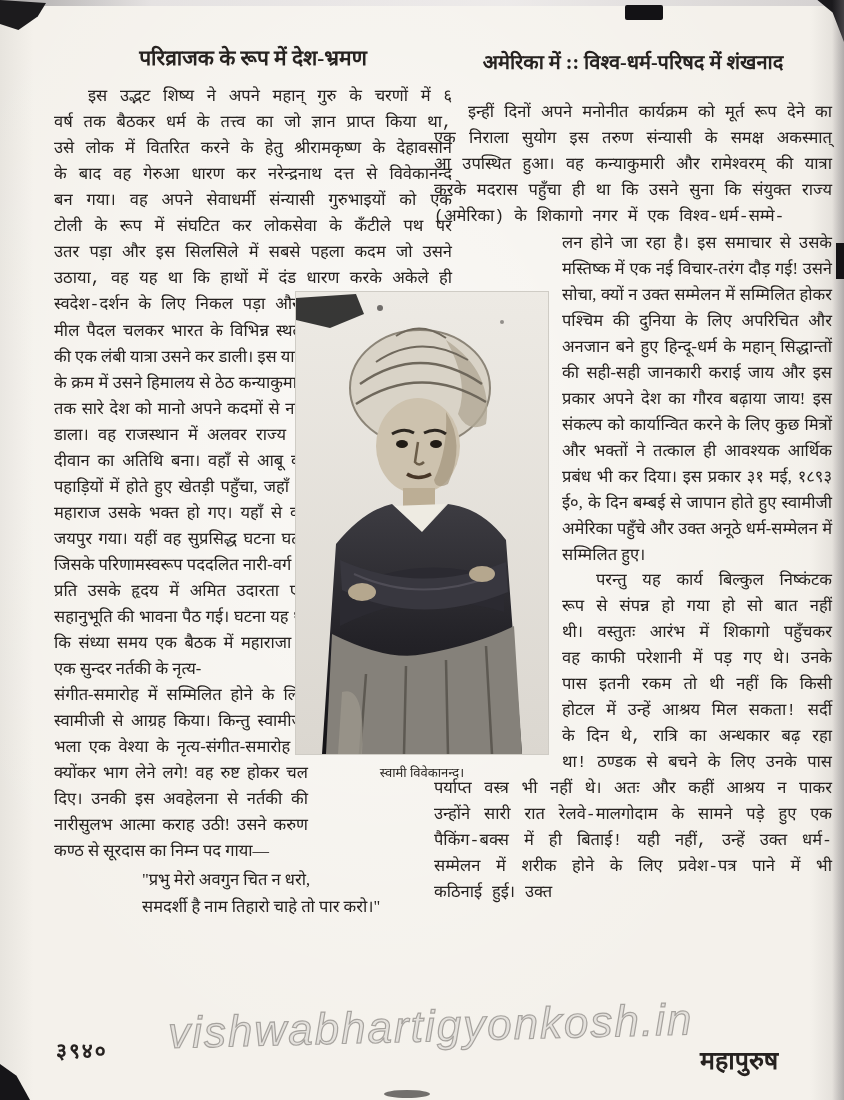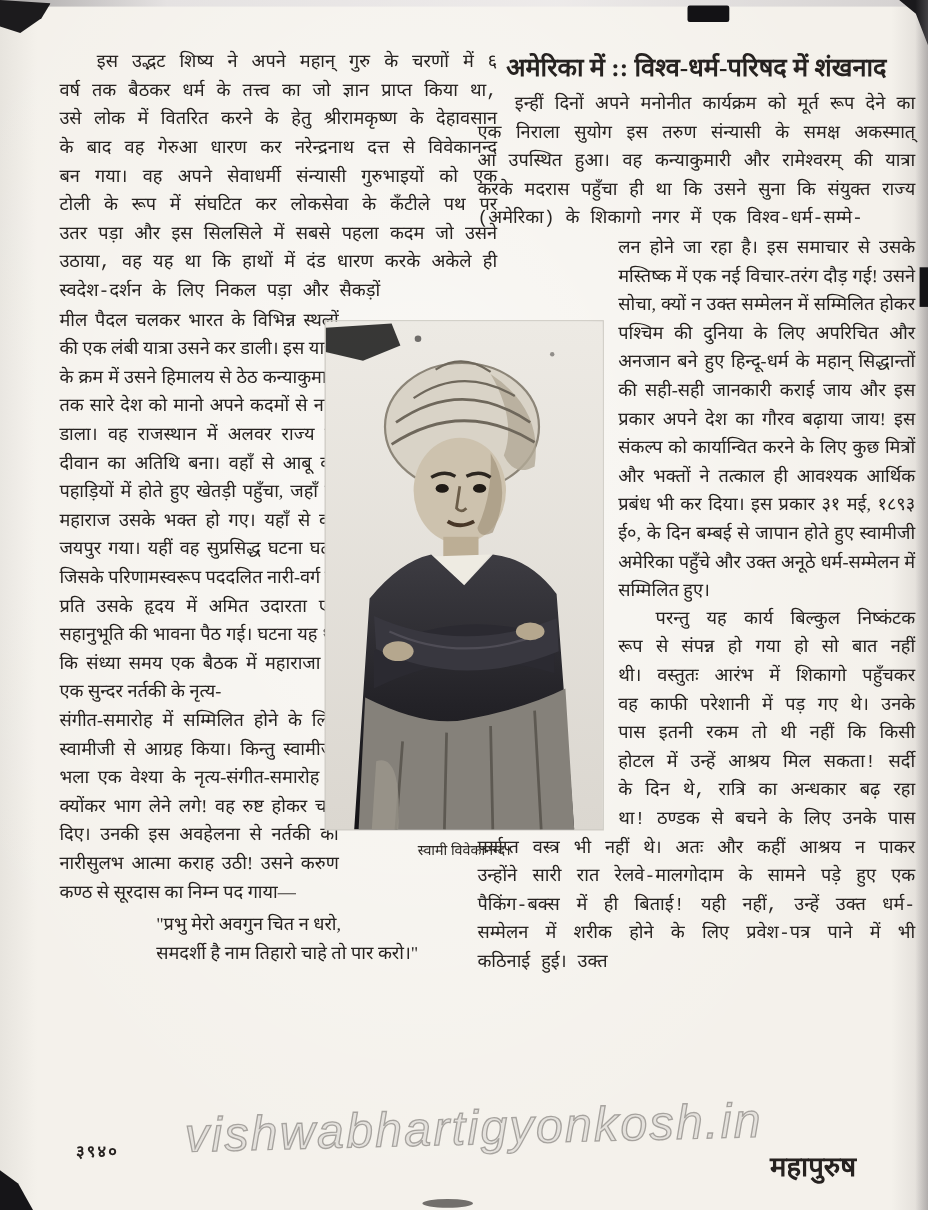--- a/index.html
+++ b/index.html
@@ -9,40 +9,40 @@
       radial-gradient(ellipse at 45% 40%, rgba(255,255,255,0.55), rgba(0,0,0,0) 70%),
       linear-gradient(90deg,#e7e4de 0,#f4f1eb 4%,#f4f1eb 96%,#ddd9d4 100%),
       #f2efe9;
     font-family:"Liberation Serif","DejaVu Serif",serif;
     color:#262220;
   }
   .col{position:absolute;text-align:justify;font-size:16.5px;line-height:26px;}
   .col-left{left:54px;top:44px;width:398px;}
   .col-right{left:434px;top:32px;width:398px;}
   .col h2{font-size:21px;line-height:28px;text-align:center;margin:0 0 12px 0;font-weight:bold;}
-  .col-right h2{margin:16px 0 6px 0;font-size:23px;}
+  .col-right h2{margin:16px 0 24px 0;font-size:20px;}
   .col p{margin:0;}
   .indent{text-indent:34px;font-family:Liberation Mono, monospace;}
   .spacer-r{float:right;width:144px;height:505px;}
   .spacer-l{float:left;width:128px;height:540px;}
   .verse{margin:2px 0 2px 88px !important;line-height:27px;}
   .verse .v2{display:block;}
   .figure{position:absolute;left:296px;top:292px;width:252px;margin:0;}
   .figure .photo{display:block;width:252px;height:462px;box-shadow:0 0 0 1px #cfccc5, inset 0 0 18px rgba(60,55,50,0.25);}
   .figure figcaption{text-align:center;font-size:13px;margin-top:9px;color:#2a2622;}
   .watermark{
     position:absolute;left:168px;top:1000px;width:620px;
     font-family:"Liberation Sans","DejaVu Sans",sans-serif;
     font-style:italic;font-size:44px;letter-spacing:2px;
     color:rgba(150,146,142,0.16);
     -webkit-text-stroke:1.2px rgba(110,106,102,0.55);
     transform:rotate(-1.5deg);
     pointer-events:none;white-space:nowrap;
   }
-  .page-number{position:absolute;left:56px;top:1036px;font-size:15px;font-weight:bold;letter-spacing:2px;margin-left:13px;}
+  .page-number{position:absolute;left:56px;top:1036px;font-size:21px;font-weight:bold;letter-spacing:2px;}
   .footer-title{position:absolute;left:700px;top:1042px;font-size:25px;font-weight:bold;}
   
   .art{position:absolute;pointer-events:none;}
   .a-topstrip{left:0;top:0;width:844px;height:6px;background:linear-gradient(90deg,#6e6c70,#d8d5d9 18%,#e6e3e6 60%,#b9b6ba);opacity:.55;}
   .a-tl{left:0;top:0;width:46px;height:30px;background:#1c1b1d;clip-path:polygon(0 0,100% 10%,82% 55%,40% 100%,0 80%);}
   .a-tbar{left:625px;top:5px;width:38px;height:15px;background:#131215;border-radius:2px;}
   .a-tr{left:806px;top:0;width:38px;height:42px;background:#1a191c;clip-path:polygon(30% 0,100% 0,100% 100%,70% 30%);}
   .a-redge{left:832px;top:0;width:12px;height:1100px;background:linear-gradient(90deg,rgba(120,116,120,0) ,rgba(120,116,120,0.45));}
   .a-rbar{left:836px;top:243px;width:8px;height:36px;background:#141316;}
   .a-bl{left:0;top:1056px;width:30px;height:44px;background:#161518;clip-path:polygon(0 18%,55% 45%,100% 100%,0 100%);}
@@ -56,20 +56,21 @@
   <div class="art a-topstrip"></div>
   <div class="art a-tl"></div>
   <div class="art a-tbar"></div>
   <div class="art a-tr"></div>
   <div class="art a-redge"></div>
   <div class="art a-rbar"></div>
   <div class="art a-bl"></div>
   <div class="art a-bsmudge"></div>
 
   <div class="col col-left">
+    <h2>परिव्राजक के रूप में देश-भ्रमण</h2>
     <p class="indent">इस उद्भट शिष्य ने अपने महान् गुरु के चरणों में ६ वर्ष तक बैठकर धर्म के तत्त्व का जो ज्ञान प्राप्त किया था, उसे लोक में वितरित करने के हेतु श्रीरामकृष्ण के देहावसान के बाद वह गेरुआ धारण कर नरेन्द्रनाथ दत्त से विवेकानन्द बन गया। वह अपने सेवाधर्मी संन्यासी गुरुभाइयों को एक टोली के रूप में संघटित कर लोकसेवा के कँटीले पथ पर उतर पड़ा और इस सिलसिले में सबसे पहला कदम जो उसने उठाया, वह यह था कि हाथों में दंड धारण करके अकेले ही स्वदेश-दर्शन के लिए निकल पड़ा और सैकड़ों</p>
     <div>
       <div class="spacer-r"></div>
       <p>मील पैदल चलकर भारत के विभिन्न स्थलों की एक लंबी यात्रा उसने कर डाली। इस यात्रा के क्रम में उसने हिमालय से ठेठ कन्याकुमारी तक सारे देश को मानो अपने कदमों से नाप डाला। वह राजस्थान में अलवर राज्य के दीवान का अतिथि बना। वहाँ से आबू की पहाड़ियों में होते हुए खेतड़ी पहुँचा, जहाँ के महाराज उसके भक्त हो गए। यहाँ से वह जयपुर गया। यहीं वह सुप्रसिद्ध घटना घटी, जिसके परिणामस्वरूप पददलित नारी-वर्ग के प्रति उसके हृदय में अमित उदारता एवं सहानुभूति की भावना पैठ गई। घटना यह थी कि संध्या समय एक बैठक में महाराजा ने एक सुन्दर नर्तकी के नृत्य-</p>
       <p>संगीत-समारोह में सम्मिलित होने के लिए स्वामीजी से आग्रह किया। किन्तु स्वामीजी भला एक वेश्या के नृत्य-संगीत-समारोह में क्योंकर भाग लेने लगे! वह रुष्ट होकर चल दिए। उनकी इस अवहेलना से नर्तकी की नारीसुलभ आत्मा कराह उठी! उसने करुण कण्ठ से सूरदास का निम्न पद गाया—</p>
       <p class="verse">
         <span>"प्रभु मेरो अवगुन चित न धरो,</span>
         <span class="v2">समदर्शी है नाम तिहारो चाहे तो पार करो।"</span>
       </p>
     </div>

